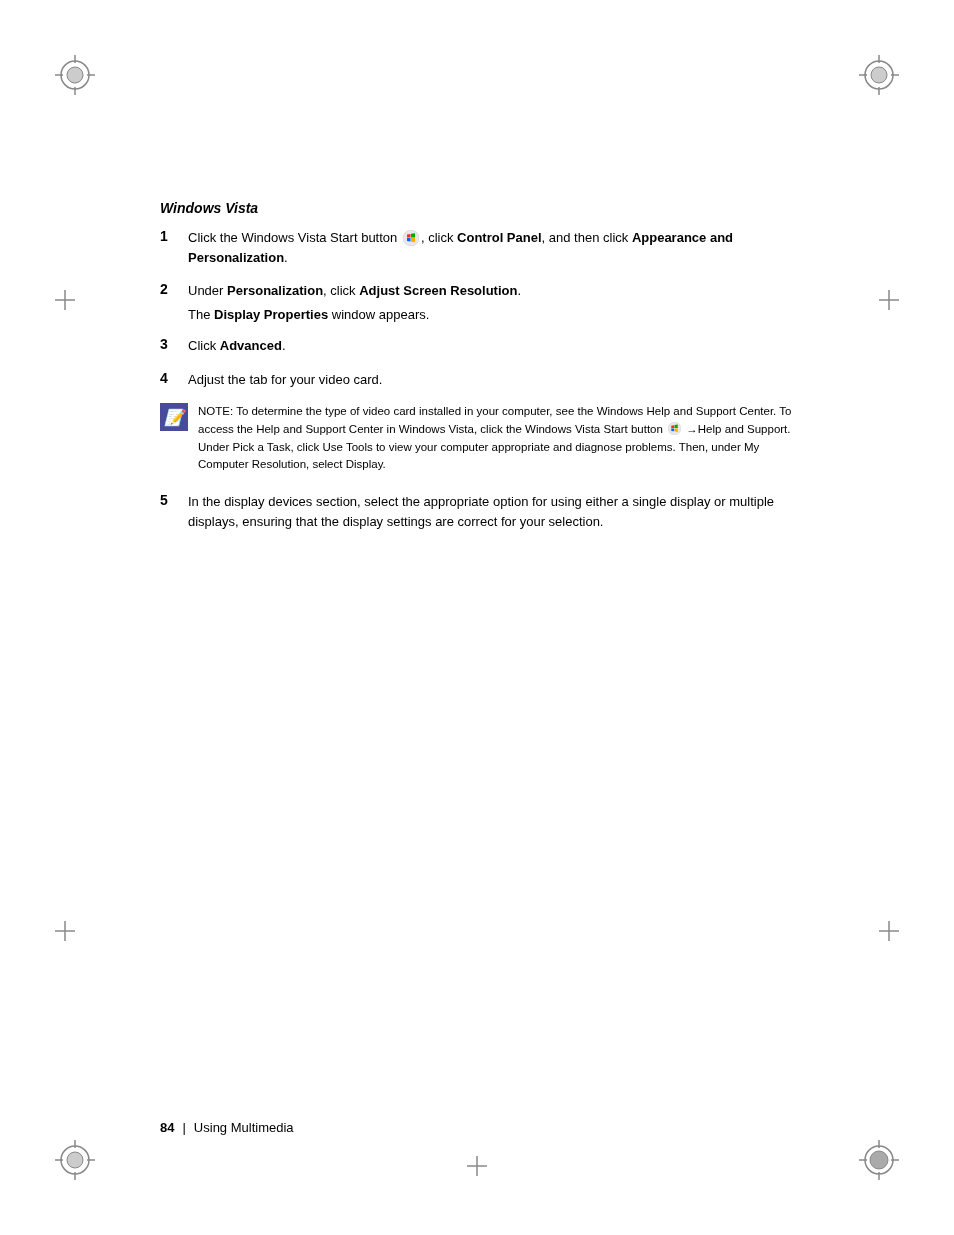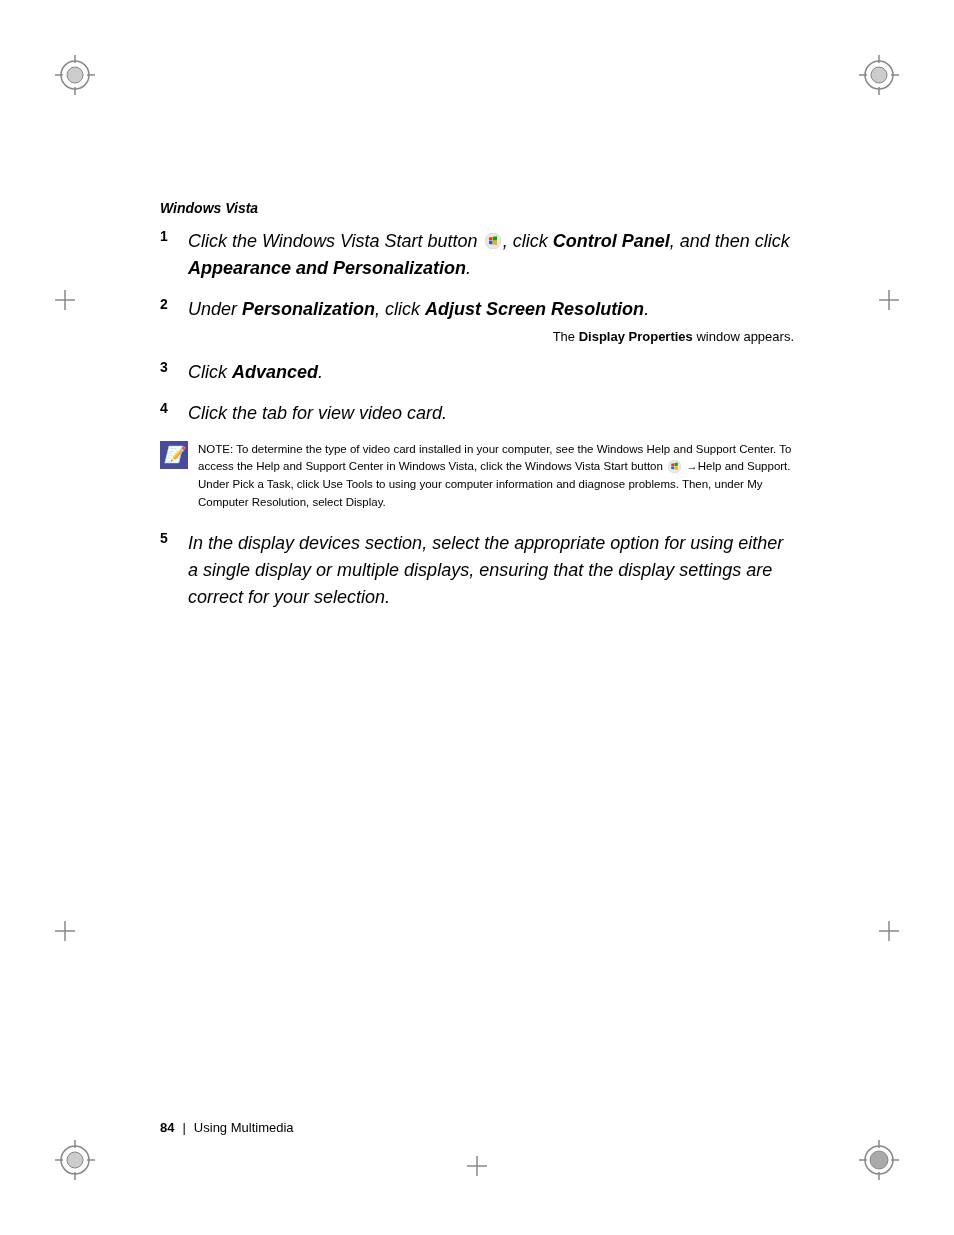--- a/index.html
+++ b/index.html
@@ -86,38 +86,36 @@
     .step-number {
       font-family: Arial, sans-serif;
       font-size: 14px;
       font-weight: bold;
       min-width: 28px;
       padding-top: 0;
     }
 
     .step-content {
       font-family: Arial, sans-serif;
-      font-size: 18px;
+      font-size: 13px;
       line-height: 1.5;
       flex: 1;
-      font-style: italic;
     }
 
     .step-content b, .step-content strong {
       font-weight: bold;
     }
 
     .sub-text {
       margin-top: 4px;
       font-family: Arial, sans-serif;
       font-size: 13px;
       line-height: 1.5;
       margin-left: 28px;
       margin-bottom: 12px;
-      text-align: right;
     }
 
     .note-box {
       display: flex;
       margin: 14px 0 18px 0;
       align-items: flex-start;
       gap: 10px;
     }
 
     .note-icon {
@@ -304,40 +302,40 @@
       <li class="step-item">
         <span class="step-number">3</span>
         <span class="step-content">
           Click <b>Advanced</b>.
         </span>
       </li>
 
       <li class="step-item">
         <span class="step-number">4</span>
         <span class="step-content">
-          Click the tab for view video card.
+          Adjust the tab for your video card.
         </span>
       </li>
 
     </ol>
 
     <div class="note-box">
       <div class="note-icon">
         <span class="note-icon-inner">📝</span>
       </div>
       <div class="note-content">
         <b>NOTE:</b> To determine the type of video card installed in your computer, see the Windows Help and Support Center. To access the Help and Support Center in Windows Vista, click the Windows Vista Start button
         <svg class="windows-logo" viewBox="0 0 16 16" xmlns="http://www.w3.org/2000/svg" style="width:13px;height:13px;">
           <circle cx="8" cy="8" r="8" fill="#e8e8e8" stroke="#ccc" stroke-width="0.5"></circle>
           <path d="M4,4.5 L7.5,4 L7.5,7.5 L4,7.5 Z" fill="#ff3300"></path>
           <path d="M8,3.8 L12,3.2 L12,7.5 L8,7.5 Z" fill="#00aa00"></path>
           <path d="M4,8 L7.5,8 L7.5,11.5 L4,11 Z" fill="#0066ff"></path>
           <path d="M8,8 L12,8 L12,12.2 L8,11.5 Z" fill="#ffaa00"></path>
         </svg>
-        →<b>Help and Support</b>. Under <b>Pick a Task</b>, click <b>Use Tools to using your computer information and diagnose problems.</b> Then, under <b>My Computer Resolution</b>, select <b>Display</b>.
+        →<b>Help and Support</b>. Under <b>Pick a Task</b>, click <b>Use Tools to view your computer appropriate and diagnose problems.</b> Then, under <b>My Computer Resolution</b>, select <b>Display</b>.
       </div>
     </div>
 
     <div class="step-item">
       <span class="step-number">5</span>
       <span class="step-content">
         In the display devices section, select the appropriate option for using either a single display or multiple displays, ensuring that the display settings are correct for your selection.
       </span>
     </div>
 

